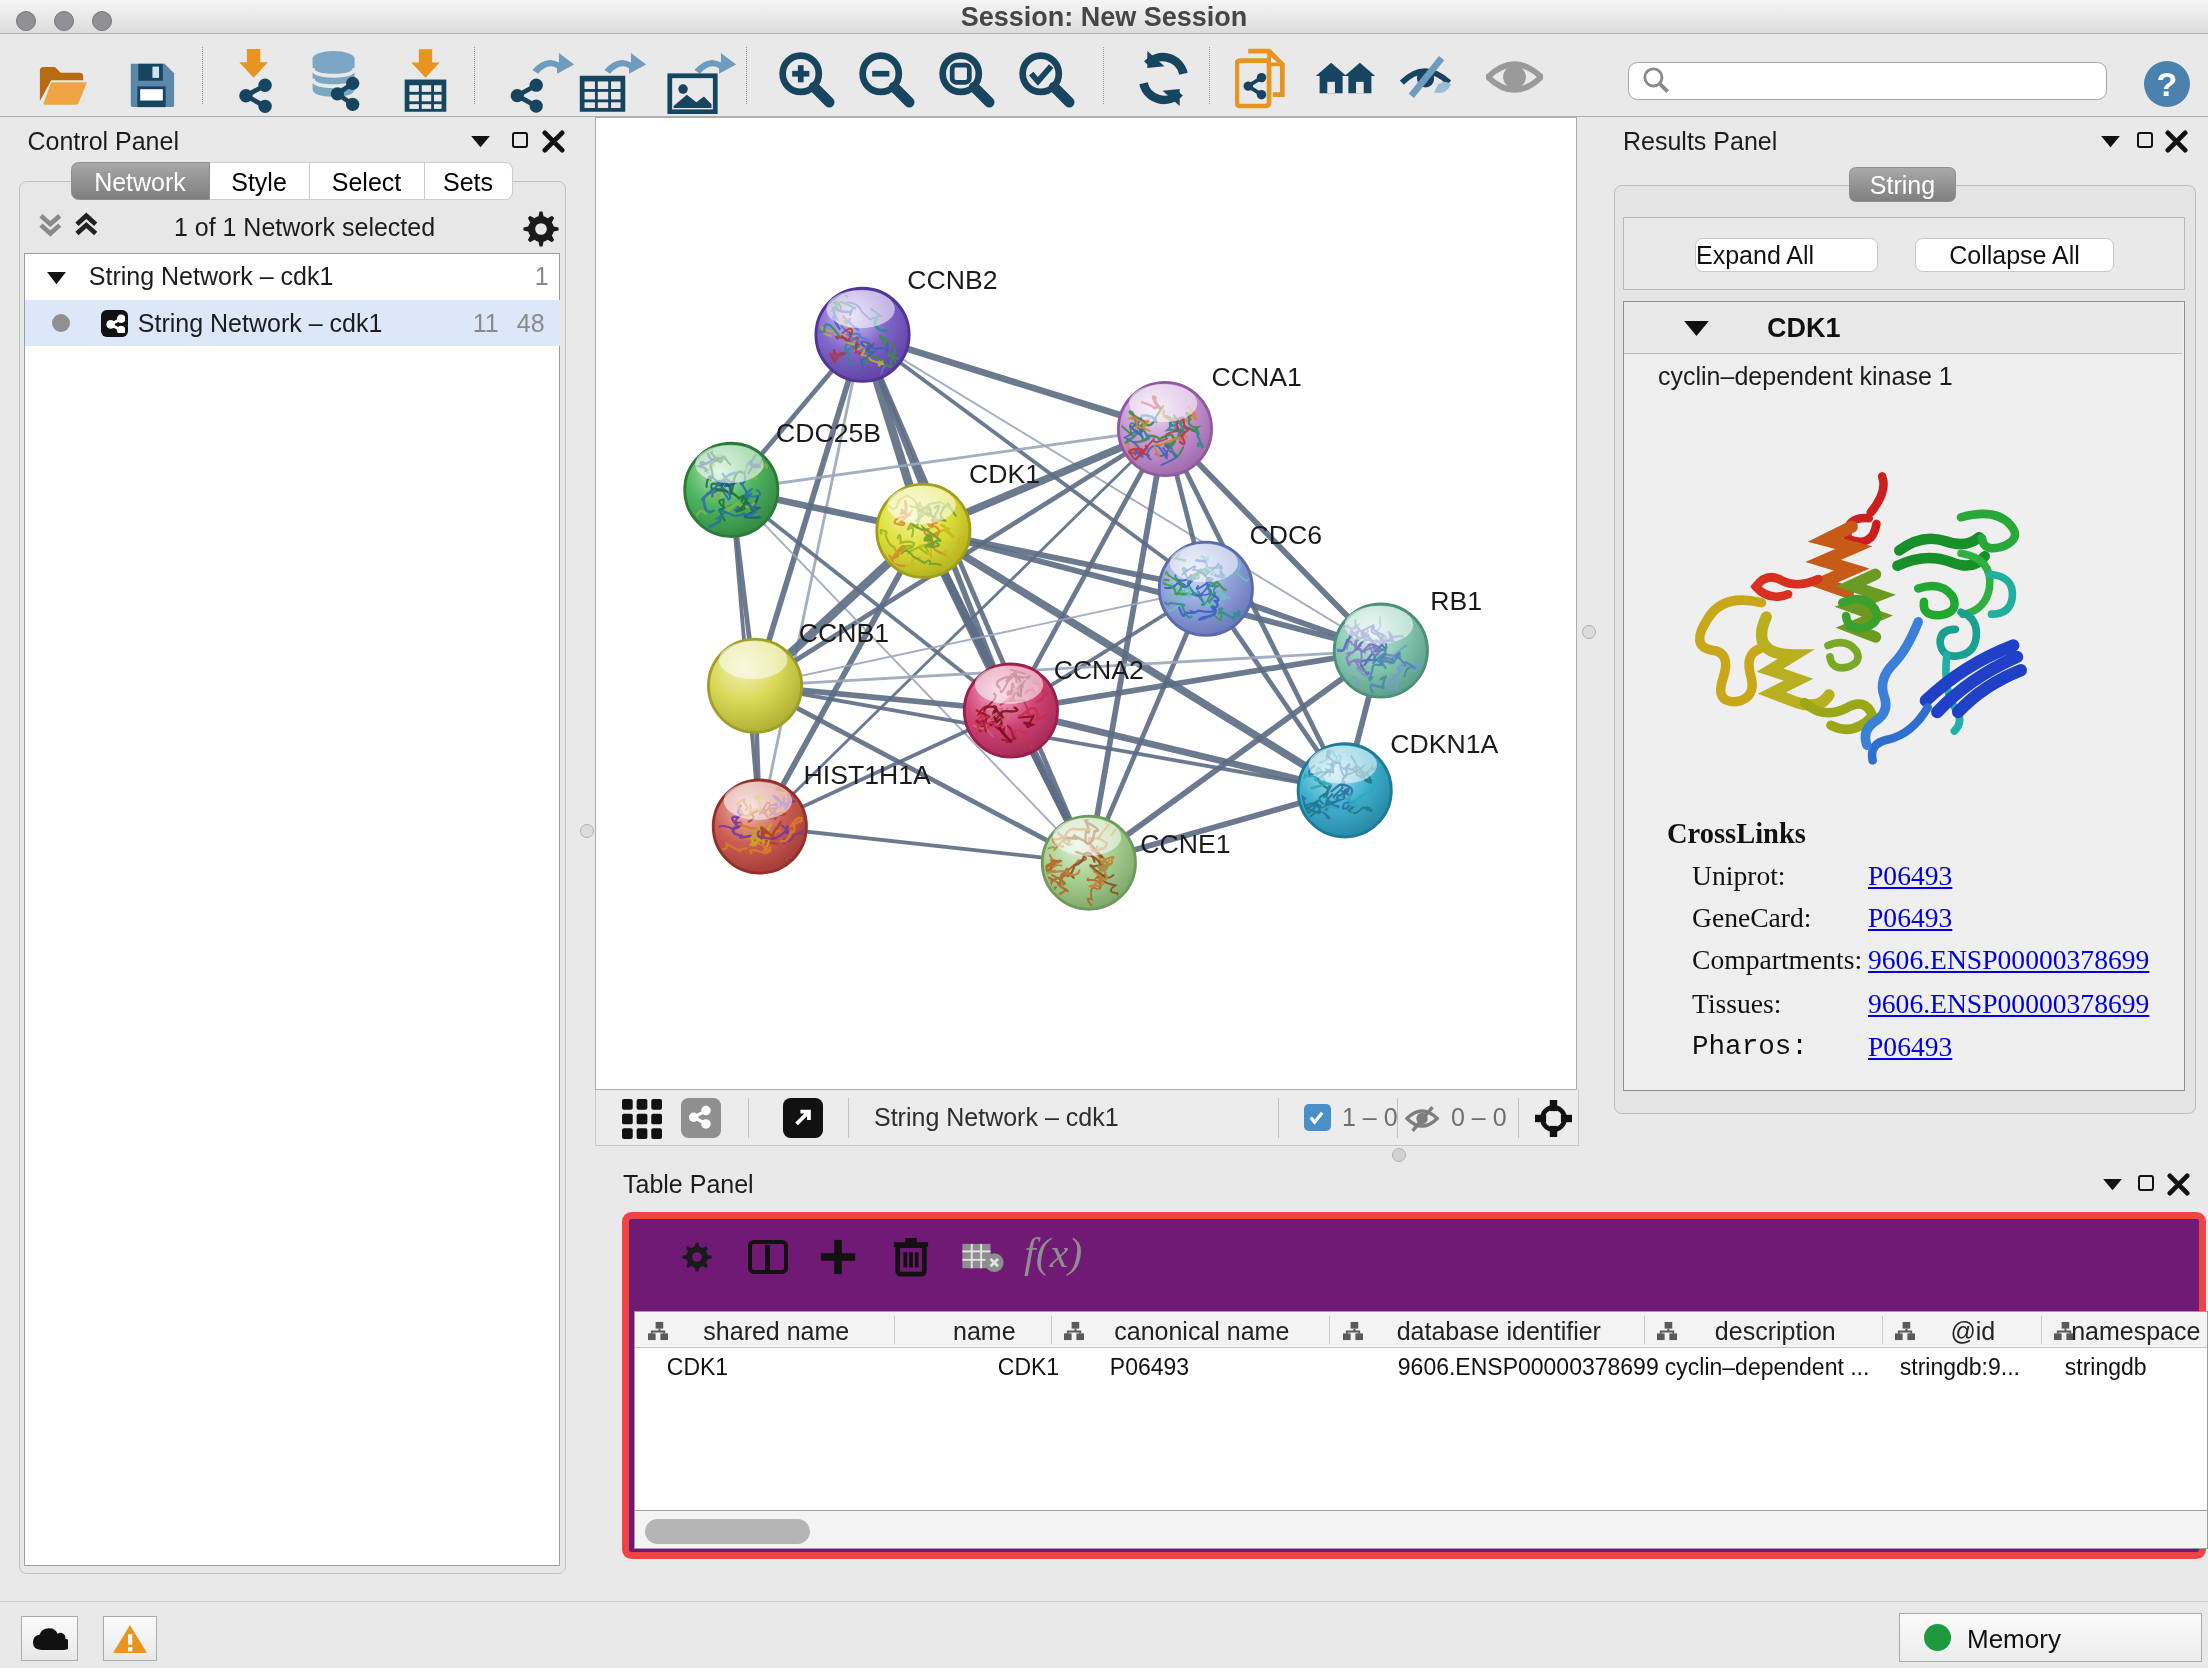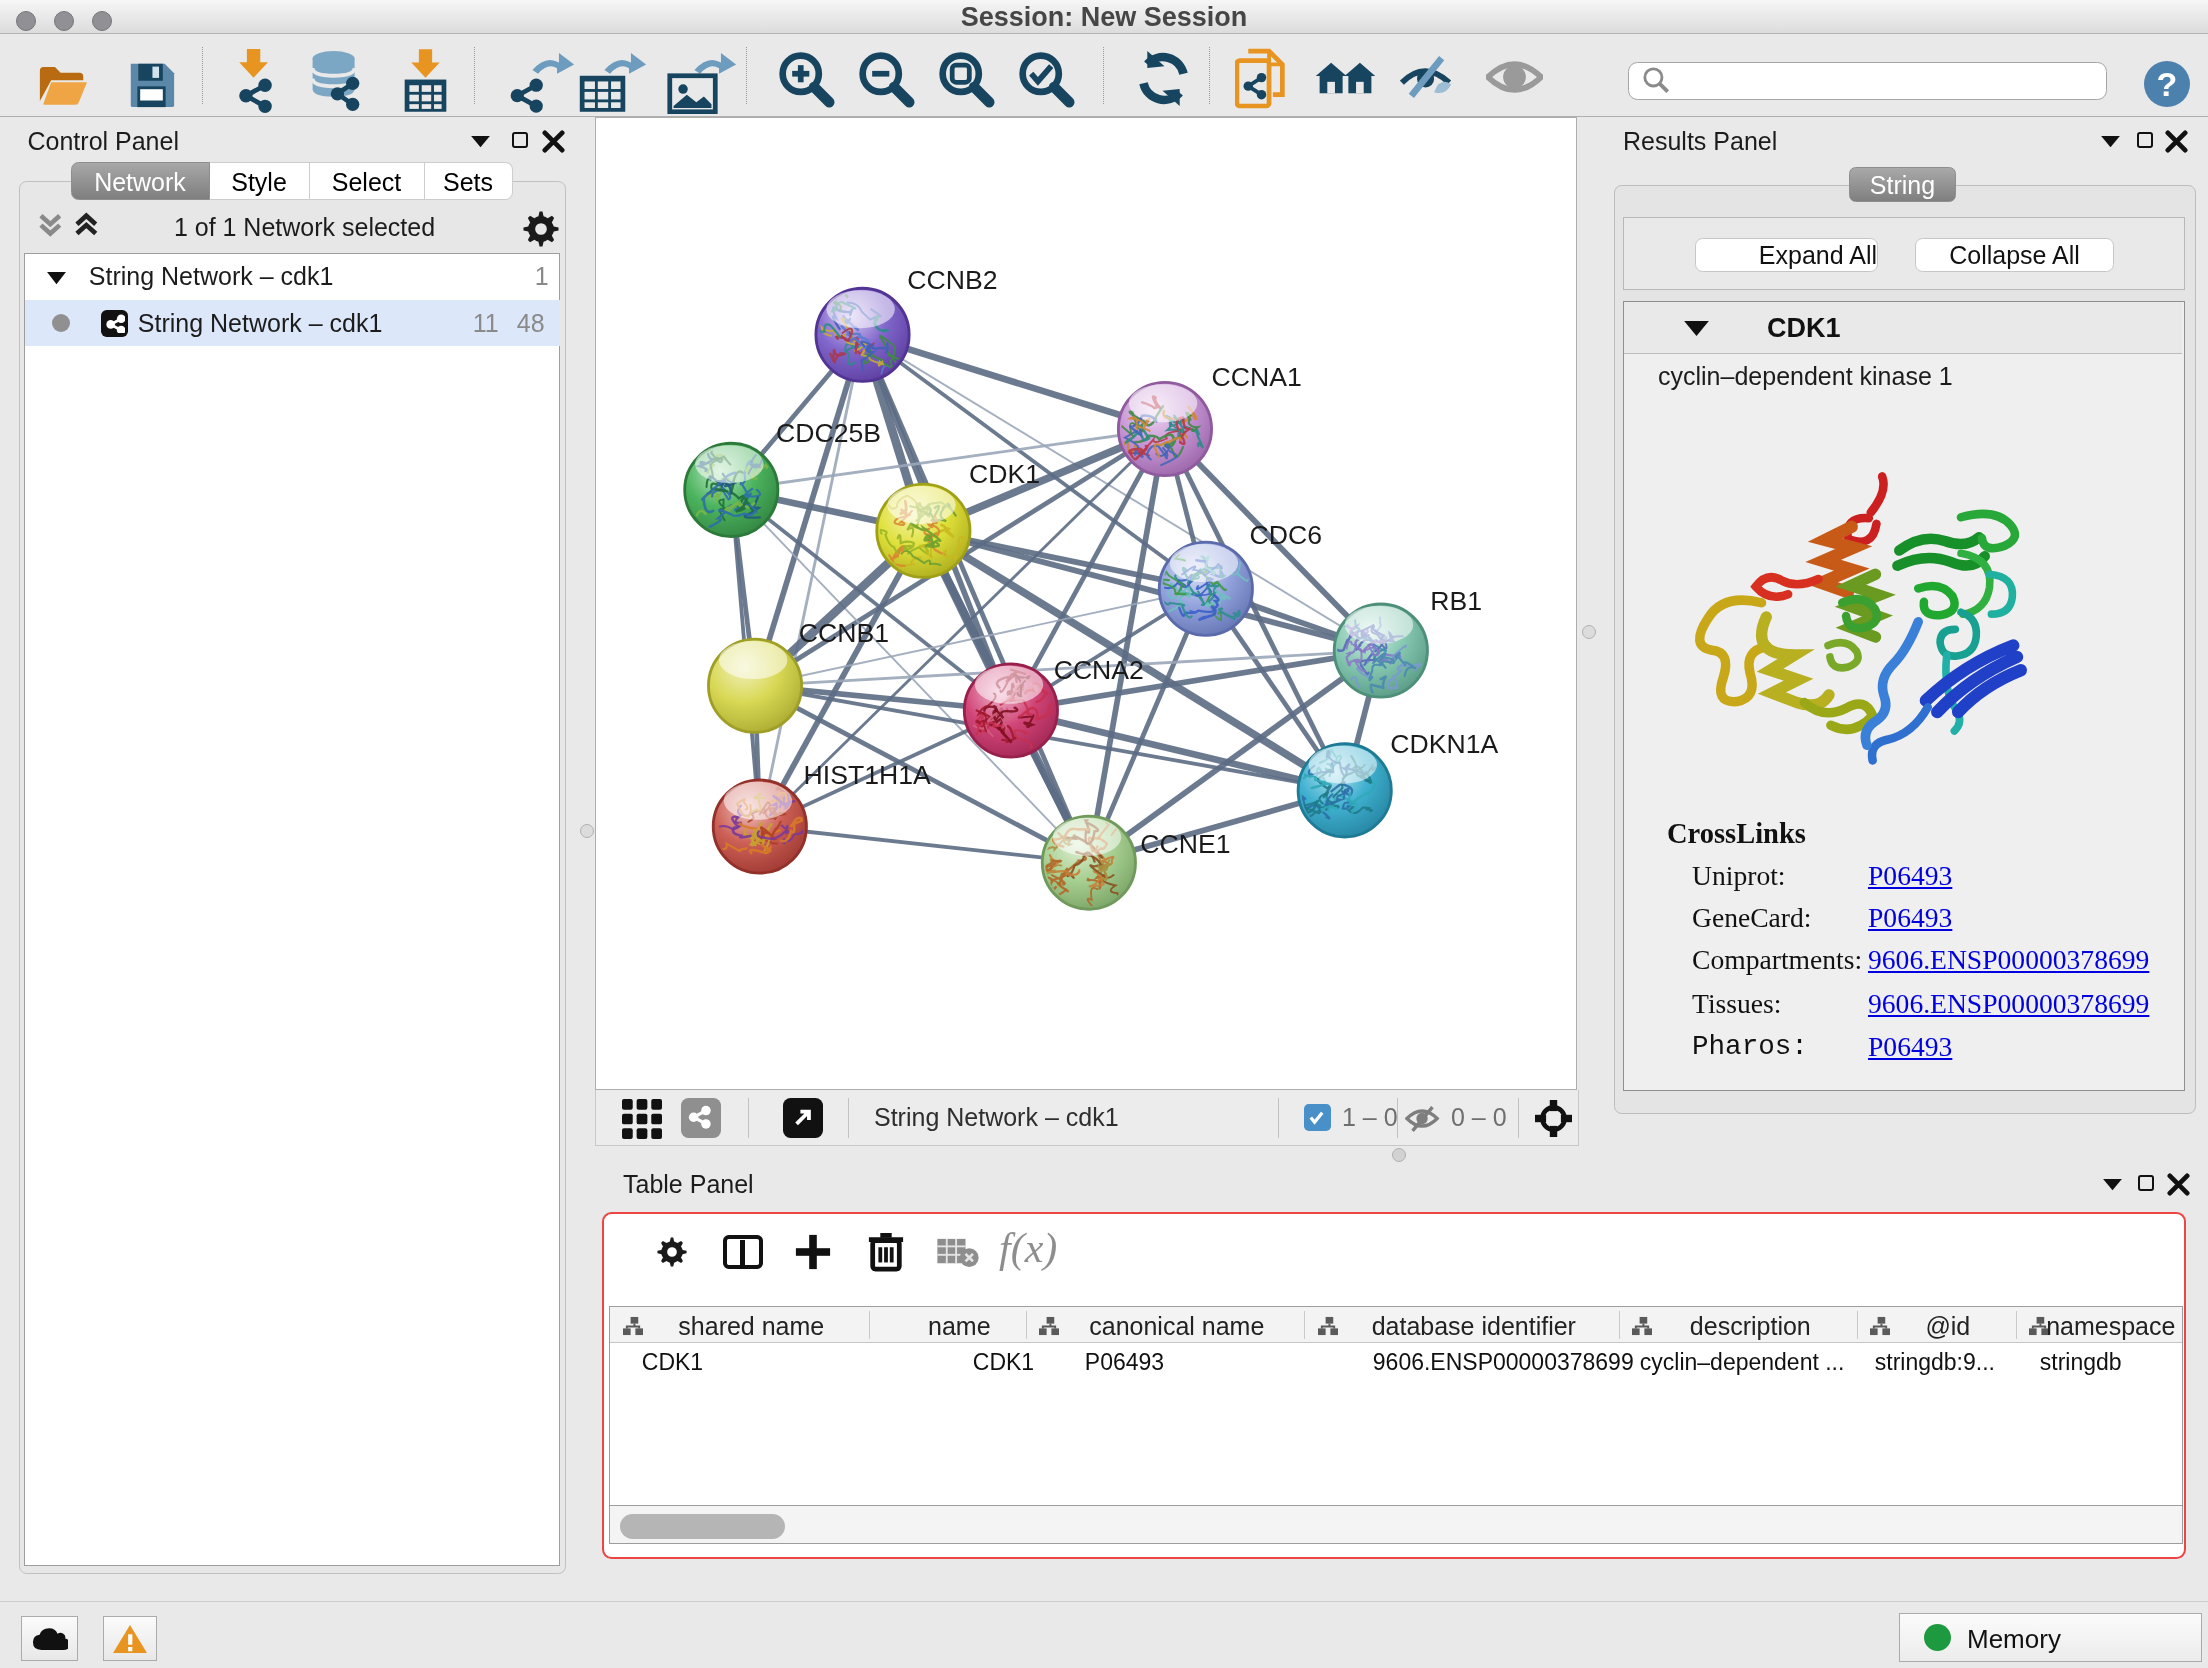--- a/index.html
+++ b/index.html
@@ -671,21 +671,21 @@
       <svg class="abs" style="left:516px;top:17px" width="21" height="15" viewBox="0 0 22 16">
         <path d="M1 2 L21 2 L11 14 Z" fill="#111"></path>
       </svg>
       <div class="abs" style="left:553px;top:15px;width:16px;height:16px;border:2.9px solid #111;border-radius:2.9px"></div>
       <svg class="abs" style="left:581px;top:13.3px" width="23" height="23" viewBox="0 0 24 24">
         <path d="M3 3 L21 21 M21 3 L3 21" stroke="#111" stroke-width="5" stroke-linecap="round"></path>
       </svg>
       <div class="abs" style="left:29.5px;top:68px;width:582px;height:929px;background:#e4e4e4;border:1px solid #bcbcbc;border-radius:7.6px"></div>
       <div class="abs" style="left:265px;top:50px;width:107px;height:35px;background:linear-gradient(#a9a9a9,#7f7f7f);border:1px solid #8e8e8e;border-radius:6.7px;color:#fff;font-size:25px;text-align:center;line-height:34px">String</div>
       <div class="abs" style="left:39px;top:100px;width:562px;height:73px;background:#e9e9e9;border:1px solid #b8b8b8">
-        <div class="abs" style="left:71px;top:20px;width:183px;height:34px;background:#fff;border:1px solid #c6c6c6;border-radius:7.6px;font-size:25px;text-align:right;line-height:33px;color:#111">Expand All</div>
+        <div class="abs" style="left:71px;top:20px;width:183px;height:34px;background:#fff;border:1px solid #c6c6c6;border-radius:7.6px;font-size:25px;text-align:left;line-height:33px;color:#111">Expand All</div>
         <div class="abs" style="left:291px;top:20px;width:199px;height:34px;background:#fff;border:1px solid #c6c6c6;border-radius:7.6px;font-size:25px;text-align:center;line-height:33px;color:#111">Collapse All</div>
       </div>
       <div class="abs" style="left:39px;top:184px;width:562px;height:790px;background:#efefef;border:1.9px solid #8f8f8f">
         <div class="abs" style="left:0;top:0;width:558px;height:52px;background:#e9e9e9;border-bottom:1px solid #bcbcbc"></div>
         <svg class="abs" style="left:59px;top:17px" width="27" height="19" viewBox="0 0 28 20">
           <path d="M1 2 L27 2 L14 18 Z" fill="#111"></path>
         </svg>
         <div class="abs" style="left:143px;top:10.5px;font-size:27px;font-weight:bold;color:#111">CDK1</div>
         <div class="abs t26" style="left:34px;top:60px">cyclin–dependent kinase 1</div>
         <svg class="abs" style="left:52px;top:158px" width="361" height="314" viewBox="0 0 380 330">
@@ -729,21 +729,21 @@
     <div class="abs" style="left:1392px;top:1148px;width:14.3px;height:14.3px;border-radius:50%;background:#d2d2d2;border:1px solid #b0b0b0"></div>
     <div class="abs" style="left:590px;top:1162px;width:1619px;height:438px;background:#e9e9e9">
       <div class="abs t26" style="left:33px;top:7.6px">Table Panel</div>
       <svg class="abs" style="left:1512px;top:15px" width="21" height="15" viewBox="0 0 22 16">
         <path d="M1 2 L21 2 L11 14 Z" fill="#111"></path>
       </svg>
       <div class="abs" style="left:1548px;top:13.3px;width:16px;height:16px;border:2.9px solid #111;border-radius:2.9px"></div>
       <svg class="abs" style="left:1577px;top:11.4px" width="23" height="23" viewBox="0 0 24 24">
         <path d="M3 3 L21 21 M21 3 L3 21" stroke="#111" stroke-width="5" stroke-linecap="round"></path>
       </svg>
-      <div class="abs" style="left:12px;top:50px;width:1584px;height:347px;background:#ffffff;border:2px solid #ef4444;border-radius:9.5px">
+      <div class="abs" style="left:32px;top:50px;width:1584px;height:347px;background:#701a75;border:7px solid #ef4444;border-radius:9.5px">
         <svg class="abs" style="left:51px;top:21px" width="34" height="34" viewBox="6 6 52 56">
           <path d="M30 10 L34 10 L35.5 16.5 Q38.5 17.4 41 19.2 L47 16 L50 19 L46.8 25 Q48.6 27.5 49.5 30.5 L56 32 L56 36 L49.5 37.5 Q48.6 40.5 46.8 43 L50 49 L47 52 L41 48.8 Q38.5 50.6 35.5 51.5 L34 58 L30 58 L28.5 51.5 Q25.5 50.6 23 48.8 L17 52 L14 49 L17.2 43 Q15.4 40.5 14.5 37.5 L8 36 L8 32 L14.5 30.5 Q15.4 27.5 17.2 25 L14 19 L17 16 L23 19.2 Q25.5 17.4 28.5 16.5 Z M32 26 A8 8 0 1 0 32 42 A8 8 0 1 0 32 26 Z" fill="#1a1a1a" fill-rule="evenodd"></path>
         </svg>
         <div class="abs" style="left:119px;top:21px;width:40px;height:34px;border:4.8px solid #111;border-radius:5.7px"></div>
         <div class="abs" style="left:136px;top:26px;width:4.8px;height:25px;background:#111"></div>
         <svg class="abs" style="left:190px;top:19px" width="38" height="38" viewBox="0 0 40 40">
           <rect x="16" y="2" width="8" height="36" fill="#111"></rect>
           <rect x="2" y="16" width="36" height="8" fill="#111"></rect>
         </svg>
         <svg class="abs" style="left:263px;top:17px" width="38" height="42" viewBox="0 0 40 44">

